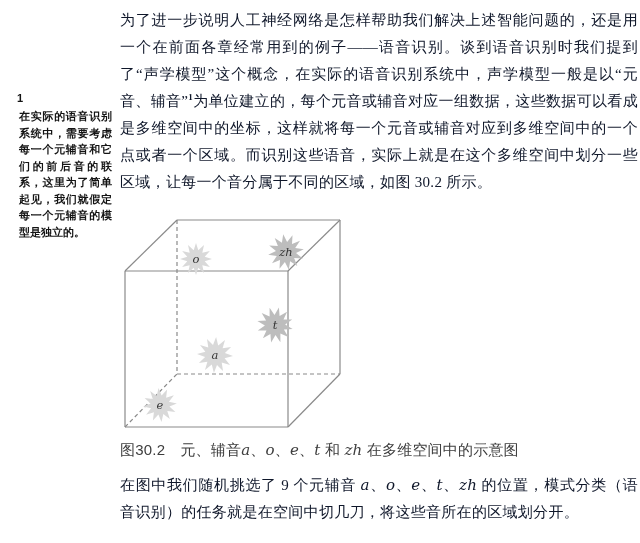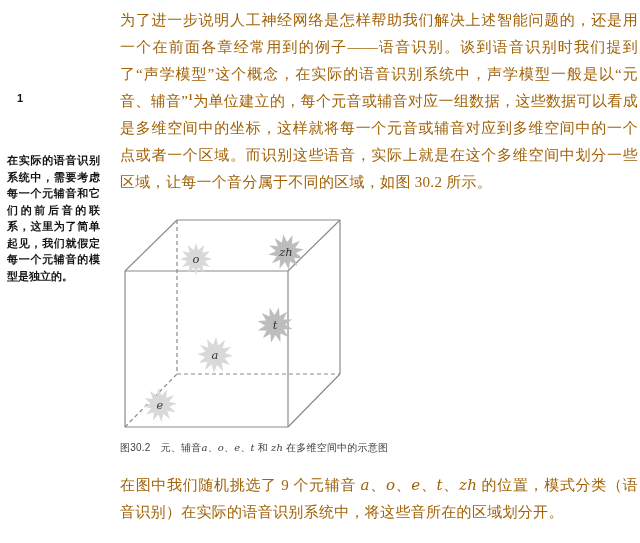--- a/index.html
+++ b/index.html
@@ -7,43 +7,43 @@
   body {
     width:640px; height:543px;
     font-family:"Liberation Serif", serif;
     overflow:hidden;
   }
   .page {
     position:relative; width:640px; height:543px; background:#ffffff; overflow:hidden;
   }
   .para {
     position:absolute; left:120px; width:518px;
-    font-size:15px; line-height:27px; color:#a16207;
+    font-size:15px; line-height:27px; color:#0f172a;
     text-align:justify; letter-spacing:0.3px;
   }
   .p1 { top:7px; }
   .p2 { top:472px; }
   .it { font-style:italic; font-family:"DejaVu Serif", serif; }
   .fn-ref { font-size:9px; vertical-align:super; line-height:0; font-weight:bold; }
   .figure { position:absolute; left:120px; top:212px; width:235px; height:224px; }
   .caption {
     position:absolute; left:120px; top:441px; width:505px;
     font-family:"Liberation Sans", sans-serif;
-    font-size:10px; color:#3d3d3d; letter-spacing:0.2px;
+    font-size:15px; color:#3d3d3d; letter-spacing:0.2px;
   }
   .footnote-num {
     position:absolute; left:17px; top:92px;
     font-family:"Liberation Sans", sans-serif;
     font-size:11px; font-weight:bold; color:#141414;
   }
   .footnote {
-    position:absolute; left:7px; top:108px; width:93px;
+    position:absolute; left:19px; top:108px; width:93px;
     font-family:"Liberation Sans", sans-serif;
     font-size:11px; font-weight:600; line-height:16.5px;
-    color:#141414; text-align:justify;margin-top:44px;
+    color:#141414; text-align:justify;
   }
 </style>
 </head>
 <body>
 
 <div class="page">
   <div class="footnote-num">1</div>
   <div class="footnote">在实际的语音识别系统中，需要考虑每一个元辅音和它们的前后音的联系，这里为了简单起见，我们就假定每一个元辅音的模型是独立的。</div>
 
   <p class="para p1"><span>为了进一步说明人工神经网络是怎样帮助我们解决上述智能问题的，还是用一个在前面各章经常用到的例子——语音识别。谈到语音识别时我们提到了“声学模型”这个概念，在实际的语音识别系统中，声学模型一般是以“元音、辅音”</span><sup class="fn-ref">1</sup><span>为单位建立的，每个元音或辅音对应一组数据，这些数据可以看成是多维空间中的坐标，这样就将每一个元音或辅音对应到多维空间中的一个点或者一个区域。而识别这些语音，实际上就是在这个多维空间中划分一些区域，让每一个音分属于不同的区域，如图 30.2 所示。</span></p>
@@ -68,14 +68,14 @@
         <polygon points="167.1,99.7 163.5,107.6 172.2,107.6 165.1,112.5 172.6,116.9 163.9,117.6 168.3,125.1 160.4,121.5 160.4,130.2 155.5,123.1 151.1,130.6 150.4,121.9 142.9,126.3 146.5,118.4 137.8,118.4 144.9,113.5 137.4,109.1 146.1,108.4 141.7,100.9 149.6,104.5 149.6,95.8 154.5,102.9 158.9,95.4 159.6,104.1" fill="#bdbdbd"></polygon>
         <text x="155" y="117" text-anchor="middle" font-size="11.5" font-style="italic" font-family="&quot;DejaVu Serif&quot;, serif" fill="#333333">t</text>
         <polygon points="111.1,135.0 104.9,141.0 113.0,144.1 104.6,146.2 110.0,153.0 101.7,150.6 103.0,159.1 97.0,152.9 93.9,161.0 91.8,152.6 85.0,158.0 87.4,149.7 78.9,151.0 85.1,145.0 77.0,141.9 85.4,139.8 80.0,133.0 88.3,135.4 87.0,126.9 93.0,133.1 96.1,125.0 98.2,133.4 105.0,128.0 102.6,136.3" fill="#d9d9d9"></polygon>
         <text x="95" y="147" text-anchor="middle" font-size="11.5" font-style="italic" font-family="&quot;DejaVu Serif&quot;, serif" fill="#333333">a</text>
         <polygon points="56.9,191.5 49.4,194.6 55.4,200.1 47.3,199.1 49.8,206.9 43.3,201.9 41.5,209.9 38.4,202.4 32.9,208.4 33.9,200.3 26.1,202.8 31.1,196.3 23.1,194.5 30.6,191.4 24.6,185.9 32.7,186.9 30.2,179.1 36.7,184.1 38.5,176.1 41.6,183.6 47.1,177.6 46.1,185.7 53.9,183.2 48.9,189.7" fill="#d9d9d9"></polygon>
         <text x="40" y="197" text-anchor="middle" font-size="11.5" font-style="italic" font-family="&quot;DejaVu Serif&quot;, serif" fill="#333333">e</text>
       </svg></div>
 
   <div class="caption"><span>图30.2　元、辅音</span><span class="it">a</span><span>、</span><span class="it">o</span><span>、</span><span class="it">e</span><span>、</span><span class="it">t</span><span> 和 </span><span class="it">zh</span><span> 在多维空间中的示意图</span></div>
 
-  <p class="para p2"><span>在图中我们随机挑选了 9 个元辅音 </span><span class="it">a</span><span>、</span><span class="it">o</span><span>、</span><span class="it">e</span><span>、</span><span class="it">t</span><span>、</span><span class="it">zh</span><span> 的位置，模式分类（语音识别）在实际的语音识别系统中，将这些音所在的区域划分开。</span></p>
+  <p class="para p2"><span>在图中我们随机挑选了 9 个元辅音 </span><span class="it">a</span><span>、</span><span class="it">o</span><span>、</span><span class="it">e</span><span>、</span><span class="it">t</span><span>、</span><span class="it">zh</span><span> 的位置，模式分类（语音识别）的任务就是在空间中切几刀，将这些音所在的区域划分开。</span></p>
 </div>
 
 </body></html>

